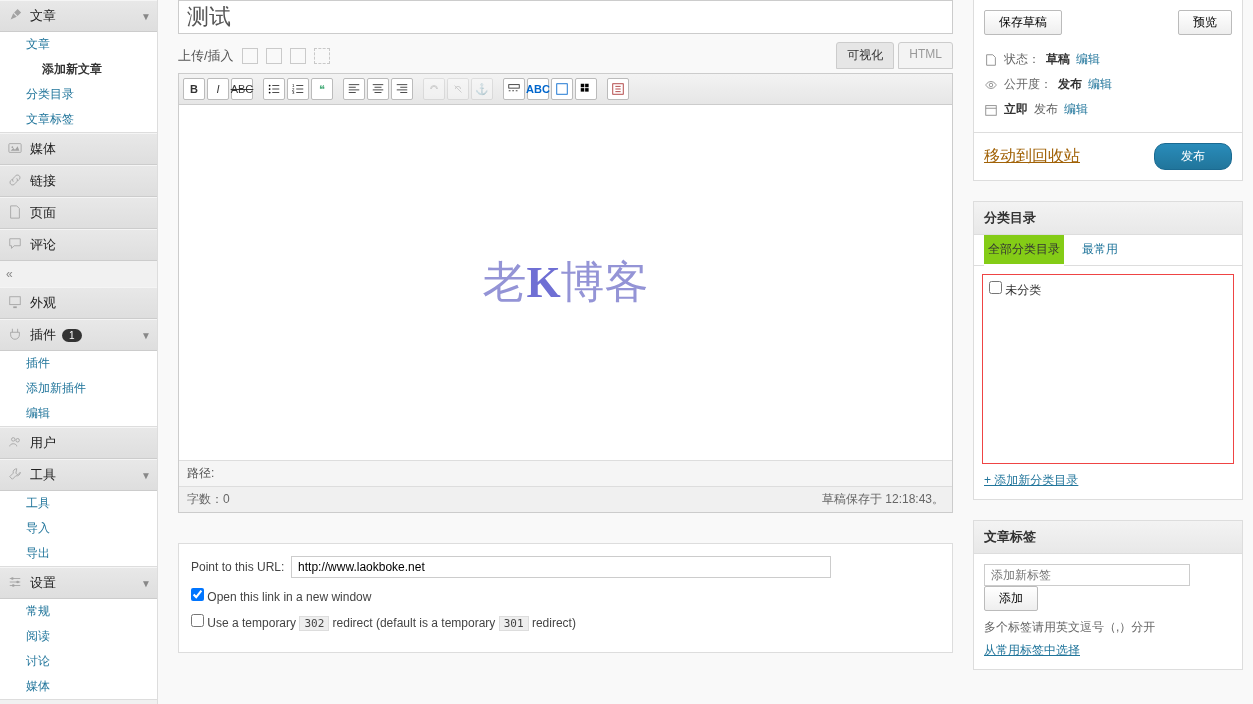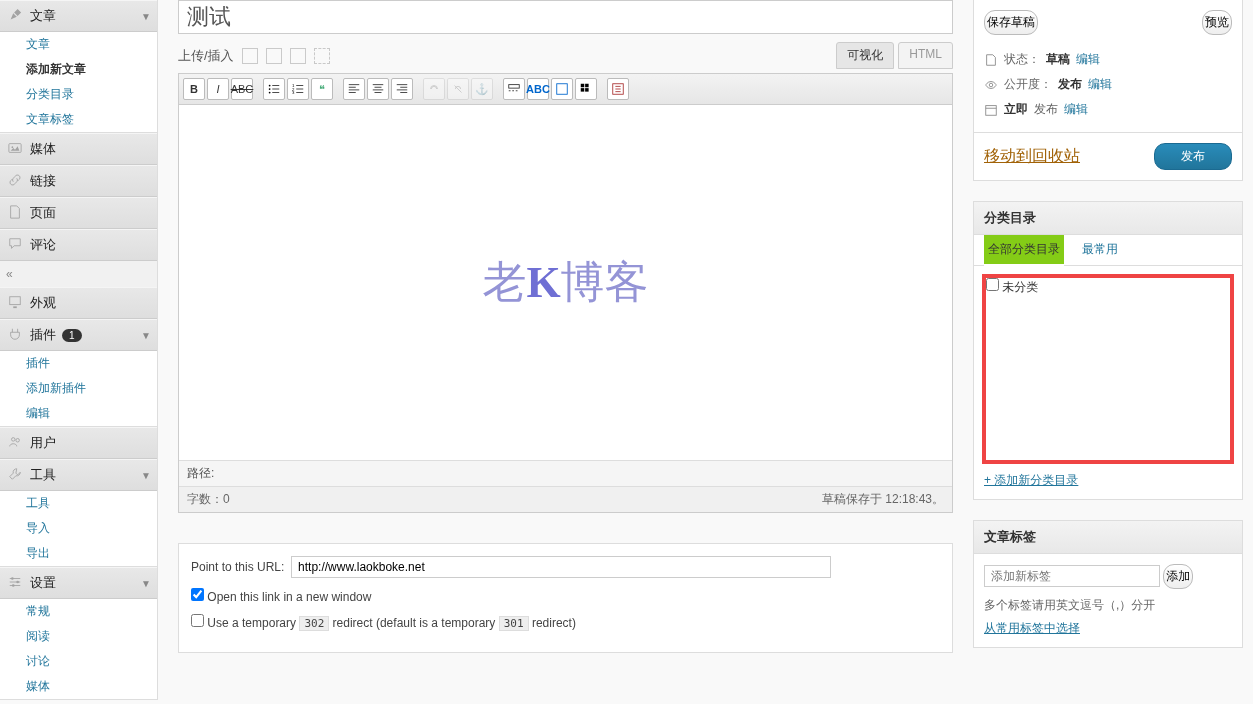--- a/index.html
+++ b/index.html
@@ -6,21 +6,21 @@
 body { font-family: "Microsoft YaHei", Arial, sans-serif; font-size: 12px; background: #f9f9f9; color: #333; }
 .wrap { display: flex; width: 1253px; }
 .sidebar { width: 158px; background: #f1f1f1; border-right: 1px solid #ddd; }
 .menu-sec { border-bottom: 1px solid #ddd; }
 .menu-head { display: flex; align-items: center; padding: 6px 8px; background: linear-gradient(#e8e8e8,#dedede); border-top: 1px solid #f5f5f5; border-bottom: 1px solid #ccc; cursor: pointer; position: relative; font-size: 13px; color: #222; }
 .menu-head .arrow { position: absolute; right: 6px; color: #888; font-size: 10px; }
 .menu-head .badge { background: #333; color: #fff; border-radius: 10px; padding: 1px 7px; font-size: 10px; margin-left: 6px; }
 .menu-head .ico { width: 16px; height: 16px; margin-right: 6px; display: inline-block; opacity: .7; }
 .sub { background: #fff; }
 .sub a { display: block; padding: 4px 10px 4px 26px; color: #21759b; text-decoration: none; font-size: 12px; }
-.sub a.current { font-weight: bold; color: #333; }
+.sub a.current { font-weight: bold; color: #333; margin-left: 16px; }
 .collapse-btn { padding: 6px; text-align: left; color: #888; cursor: pointer; }
 .main { flex: 1; padding: 0 20px 20px 20px; }
 .title-input { width: 100%; font-size: 22px; padding: 3px 8px; border: 1px solid #ccc; background: #fff; margin-bottom: 8px; color: #555; font-family: Georgia, serif; }
 .permalink { font-size: 12px; color: #666; margin-bottom: 18px; }
 .permalink .url { color: #666; }
 .permalink .slug { color: #d7a03b; }
 .permalink .btn-sm { border: 1px solid #bbb; background: #f3f3f3; border-radius: 10px; padding: 1px 8px; margin-left: 4px; cursor: pointer; font-size: 11px; }
 .toolbar-row { display: flex; align-items: center; justify-content: space-between; margin-bottom: 4px; }
 .upload-area { color: #555; font-size: 13px; display: flex; align-items: center; gap: 8px; }
 .up-ico { width: 16px; height: 16px; border: 1px solid #aaa; display: inline-block; opacity: .6; }
@@ -41,34 +41,34 @@
 .metabox h3 { background: linear-gradient(#f3f3f3,#e8e8e8); border-bottom: 1px solid #ddd; padding: 8px 12px; font-size: 13px; font-family: Georgia, serif; color: #444; font-weight: normal; }
 .metabox .inside { padding: 12px; font-family: Verdana, sans-serif; color: #444; }
 .metabox .inside p { margin-bottom: 10px; }
 .metabox input[type=text] { border: 1px solid #ccc; padding: 3px 6px; width: 540px; font-size: 12px; }
 .code-sp { background: #eee; border: 1px solid #ddd; padding: 0 4px; font-family: monospace; font-size: 11px; }
 .rightcol { width: 280px; padding: 0 10px 20px 0; }
 .widget { border: 1px solid #ddd; background: #fff; margin-bottom: 20px; }
 .widget h3 { background: linear-gradient(#f3f3f3,#e8e8e8); border-bottom: 1px solid #ddd; padding: 7px 10px; font-size: 13px; color: #333; font-weight: bold; }
 .widget .body { padding: 10px; }
 .pub-actions { display: flex; justify-content: space-between; margin-bottom: 12px; gap: 10px; }
-.btn-sec { border: 1px solid #bbb; background: linear-gradient(#fff,#eee); border-radius: 11px; padding: 3px 2px; cursor: pointer; font-size: 12px; }
+.btn-sec { border: 1px solid #bbb; background: linear-gradient(#fff,#eee); border-radius: 2px; padding: 3px 14px; cursor: pointer; font-size: 12px; }
 .pub-row { padding: 4px 0; color: #666; font-size: 12px; display: flex; align-items: center; gap: 6px; }
 .pub-row b { color: #333; }
 .pub-row a { color: #21759b; text-decoration: none; }
 .pub-foot { border-top: 1px solid #ddd; padding: 10px; display: flex; justify-content: space-between; align-items: center; }
 .trash { color: #a16207; text-decoration: underline; font-size: 16px; cursor: pointer; }
 .btn-primary { background: linear-gradient(#298cba,#21759b); color: #fff; border: 1px solid #1b6a91; border-radius: 11px; padding: 4px 26px; font-size: 12px; cursor: pointer; }
 .cat-tabs { display: flex; gap: 14px; border-bottom: 1px solid #ddd; padding: 0 10px; }
 .cat-tab { padding: 6px 4px; font-size: 12px; color: #21759b; cursor: pointer; }
 .cat-tab.active { color: #333; border-bottom: 2px solid #fff; margin-bottom: -1px; background: #84cc16; }
-.cat-list { height: 190px; border: 4px solid #ef4444; margin: 8px; overflow: auto; font-size: 12px; }
+.cat-list { height: 190px; border: 1px solid #ef4444; margin: 8px; padding: 6px; overflow: auto; font-size: 12px; }
 .add-cat { padding: 0 10px 10px; }
 .add-cat a { color: #21759b; text-decoration: underline; font-size: 12px; }
-.tag-body input[type=text] { border: 1px solid #ccc; padding: 3px 6px; width: 176px; font-size: 12px; }
+.tag-body input[type=text] { border: 1px solid #ccc; padding: 3px 6px; width: 206px; font-size: 12px; }
 .tag-body .hint { color: #666; font-size: 12px; margin-top: 8px; }
 .tag-body a { color: #21759b; text-decoration: underline; font-size: 12px; display: inline-block; margin-top: 6px; }
 .ico-svg { width: 14px; height: 14px; fill: #888; }
 </style>
 </head>
 <body>
 
 <div class="wrap">
 
   <div class="sidebar">

